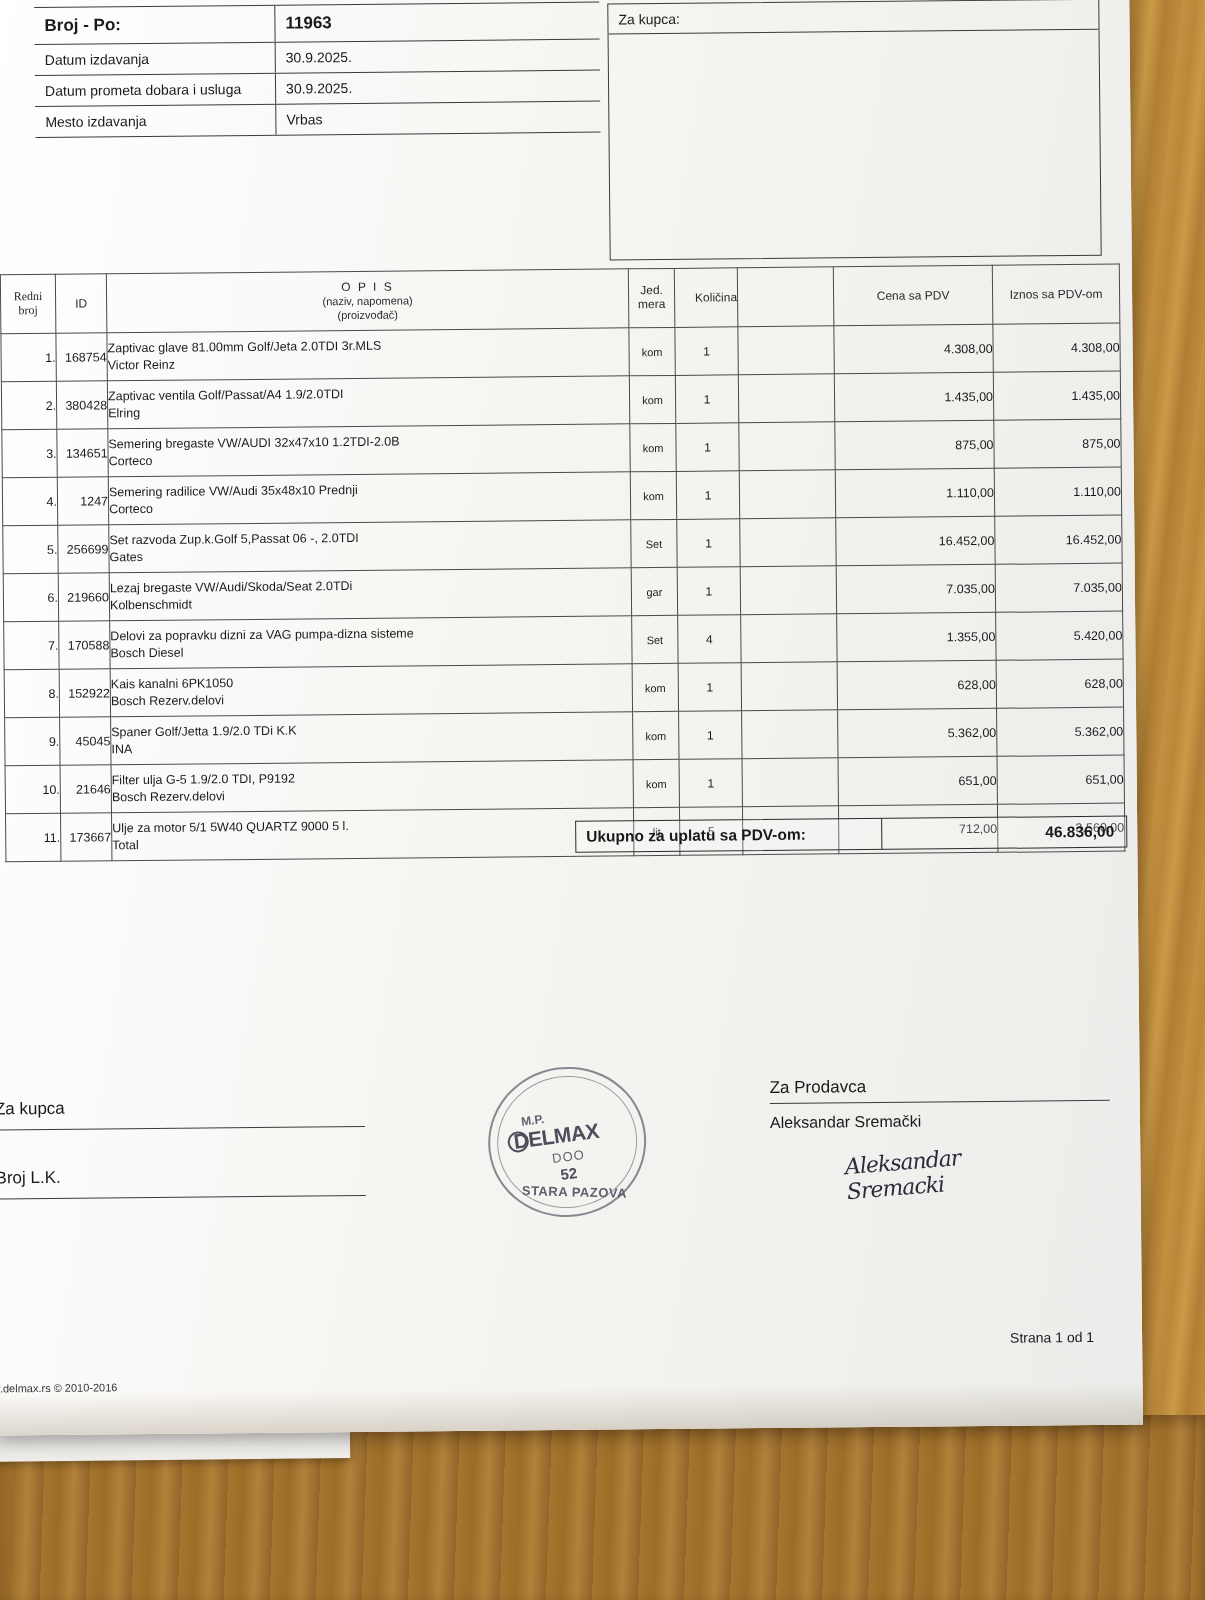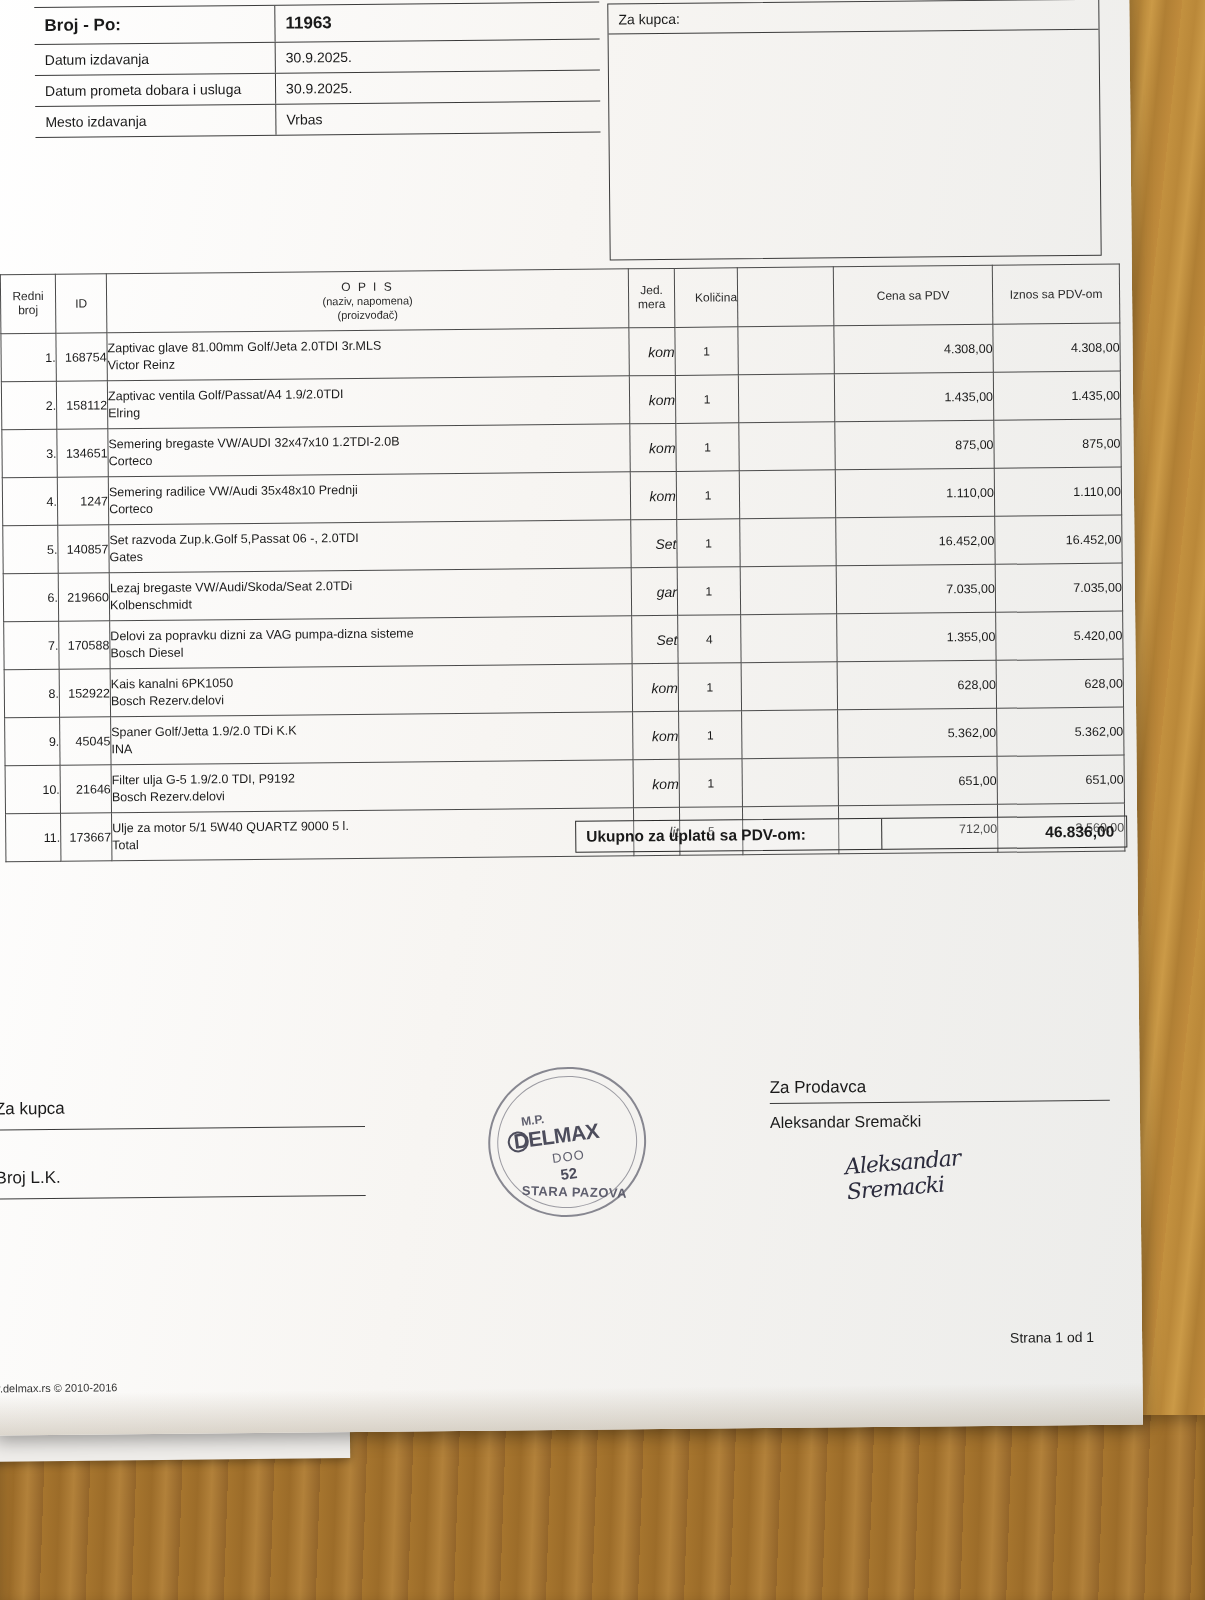--- a/index.html
+++ b/index.html
@@ -152,37 +152,37 @@
     border: 1px solid #4a4a4a;
     padding: 0;
     vertical-align: middle;
   }
   .items thead th {
     font-weight: normal;
     font-size: 12px;
     height: 58px;
     color: #2a2a2a;
   }
-  .th-redni { width: 54px; text-align: center; line-height: 1.15; }
+  .th-redni { width: 54px; text-align: center; line-height: 1.15; font-family: Liberation Serif, serif; }
   .th-id { width: 50px; text-align: center; }
   .th-opis { text-align: center; line-height: 1.25; }
   .th-opis .big { letter-spacing: 2px; }
   .th-opis .sm { font-size: 11px; }
   .th-jed { width: 45px; text-align: center; line-height: 1.15; font-size: 11.5px; }
   .th-kol { width: 62px; text-align: right; font-size: 11.5px; }
   .th-pad { width: 95px; border-top-color: #4a4a4a; }
   .th-cena { width: 158px; text-align: center; font-size: 12px; }
   .th-iznos { width: 126px; text-align: center; font-size: 12px; }
 
   .items tbody tr { height: 48px; }
   .c-num { text-align: right; padding-right: 6px; font-size: 12.5px; }
   .c-id { text-align: right; padding-left: 4px; font-size: 12.5px; }
   .c-opis { padding: 3px 0 3px 6px; line-height: 1.35; font-size: 12.5px; }
   .c-opis .maker { display: block; }
-  .c-jed { text-align: right; font-size: 14px; font-style: italic; }
+  .c-jed { text-align: center; font-size: 11px; }
   .c-kol { text-align: center; font-size: 12px; }
   .c-blank { border-left: 1px solid #4a4a4a; border-right: 1px solid #4a4a4a; }
   .c-cena { text-align: right; padding-right: 7px; font-size: 12.5px; }
   .c-iznos { text-align: right; padding-right: 7px; font-size: 12.5px; }
 
   
   .total-box {
     position: absolute;
     left: 588px;
     top: 839px;
@@ -420,21 +420,21 @@
             <span class="maker">Victor Reinz</span>
           </td>
           <td class="c-jed">kom</td>
           <td class="c-kol">1</td>
           <td class="c-blank"></td>
           <td class="c-cena">4.308,00</td>
           <td class="c-iznos">4.308,00</td>
         </tr>
         <tr>
           <td class="c-num">2.</td>
-          <td class="c-id">158112</td>
+          <td class="c-id">380428</td>
           <td class="c-opis">
             <span>Zaptivac ventila  Golf/Passat/A4 1.9/2.0TDI</span>
             <span class="maker">Elring</span>
           </td>
           <td class="c-jed">kom</td>
           <td class="c-kol">1</td>
           <td class="c-blank"></td>
           <td class="c-cena">1.435,00</td>
           <td class="c-iznos">1.435,00</td>
         </tr>
@@ -459,21 +459,21 @@
             <span class="maker">Corteco</span>
           </td>
           <td class="c-jed">kom</td>
           <td class="c-kol">1</td>
           <td class="c-blank"></td>
           <td class="c-cena">1.110,00</td>
           <td class="c-iznos">1.110,00</td>
         </tr>
         <tr>
           <td class="c-num">5.</td>
-          <td class="c-id">140857</td>
+          <td class="c-id">256699</td>
           <td class="c-opis">
             <span>Set razvoda  Zup.k.Golf 5,Passat 06 -, 2.0TDI</span>
             <span class="maker">Gates</span>
           </td>
           <td class="c-jed">Set</td>
           <td class="c-kol">1</td>
           <td class="c-blank"></td>
           <td class="c-cena">16.452,00</td>
           <td class="c-iznos">16.452,00</td>
         </tr>

